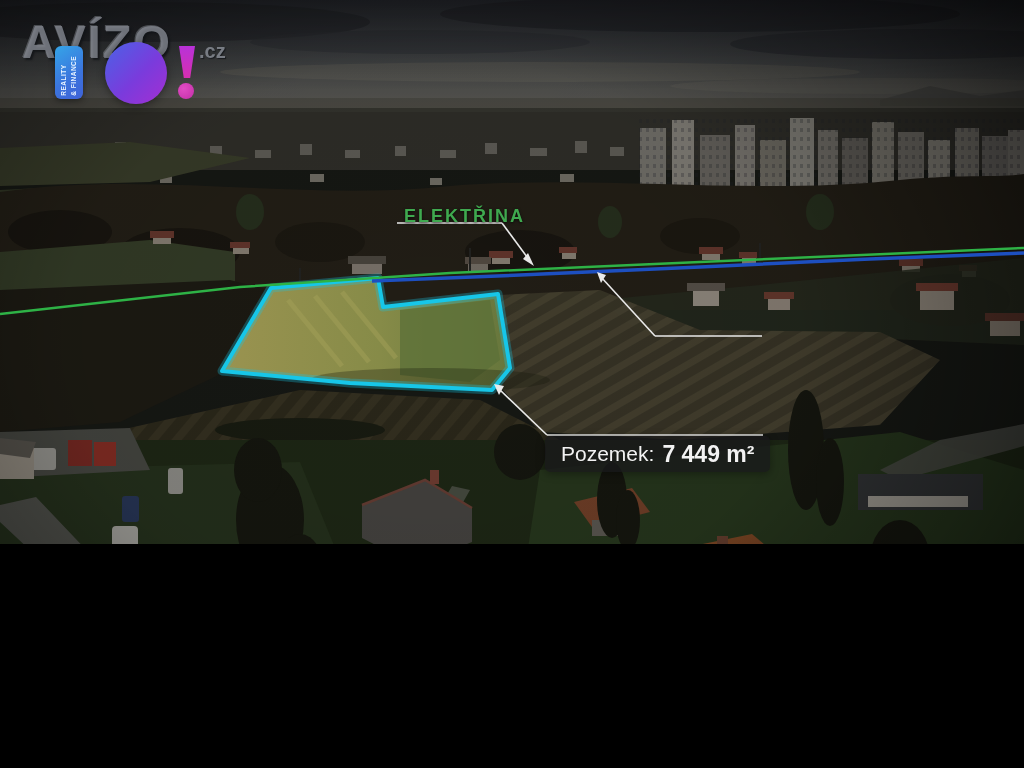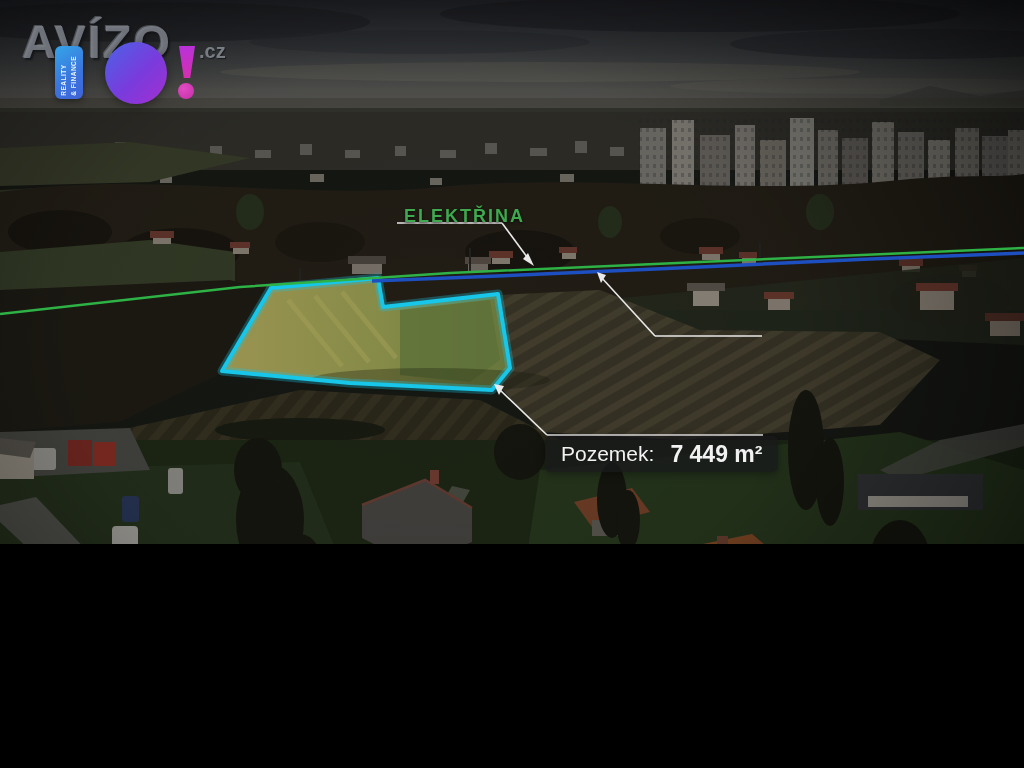--- a/index.html
+++ b/index.html
@@ -27,21 +27,21 @@
 
   
   .lbl-elektrina{position:absolute;left:404px;top:198px;z-index:20;font-size:18px;font-weight:bold;
     letter-spacing:2px;color:#3fa94f;text-shadow:0 1px 3px rgba(0,0,0,0.7);margin-top:8px;}
   .lbl-vodovod{position:absolute;left:650px;top:336px;z-index:20;width:114px;height:30px;
     background:rgba(18,23,30,0.55);display:flex;align-items:center;justify-content:center;
     font-size:15px;font-weight:bold;letter-spacing:3px;color:#4a8fd0;text-shadow:0 1px 2px rgba(0,0,0,0.6);}
   .lbl-pozemek{position:absolute;left:545px;top:436px;z-index:20;height:36px;
     background:rgba(24,24,27,0.74);border-radius:5px;display:flex;align-items:center;
     padding:0 16px;color:#f2f2f2;font-size:21px;white-space:nowrap;box-shadow:0 2px 8px rgba(0,0,0,0.35);justify-content:center;}
-  .lbl-pozemek .val{font-weight:bold;margin-left:16px;font-size:23px;}
+  .lbl-pozemek .val{font-weight:bold;margin-left:8px;font-size:23px;}
 </style>
 </head>
 <body>
 
 <div class="stage">
 
   <svg width="1024" height="768" viewBox="0 0 1024 768">
     <defs>
       <linearGradient id="skyG" x1="0" y1="0" x2="0" y2="1">
         <stop offset="0" stop-color="#3f434b"></stop>

